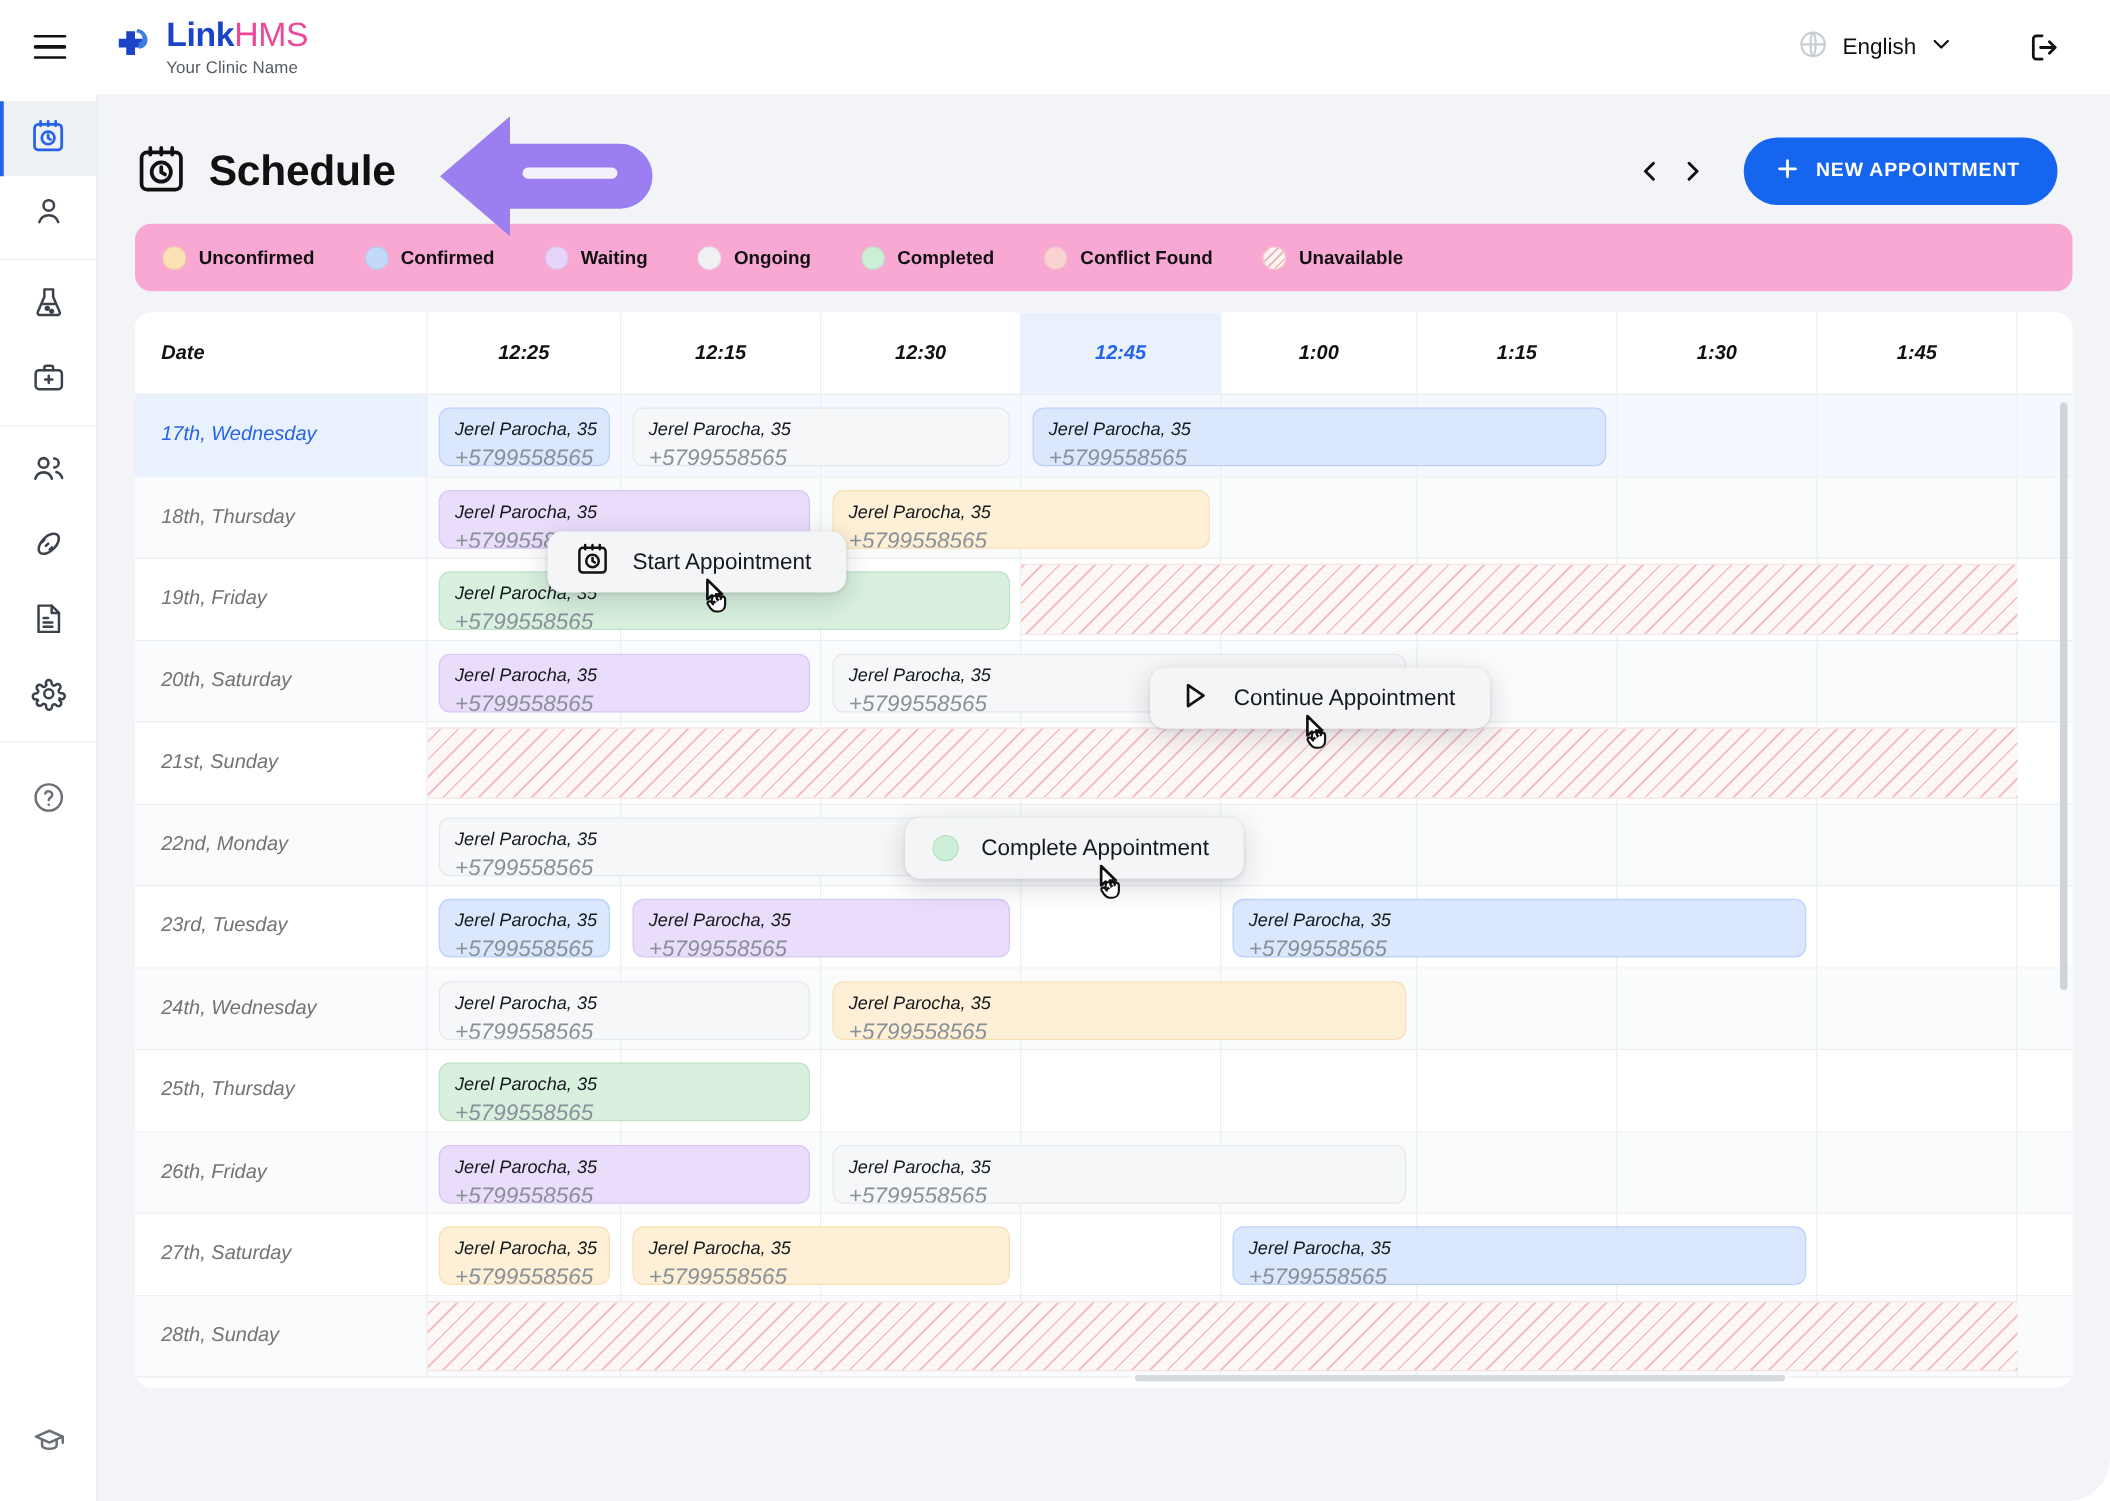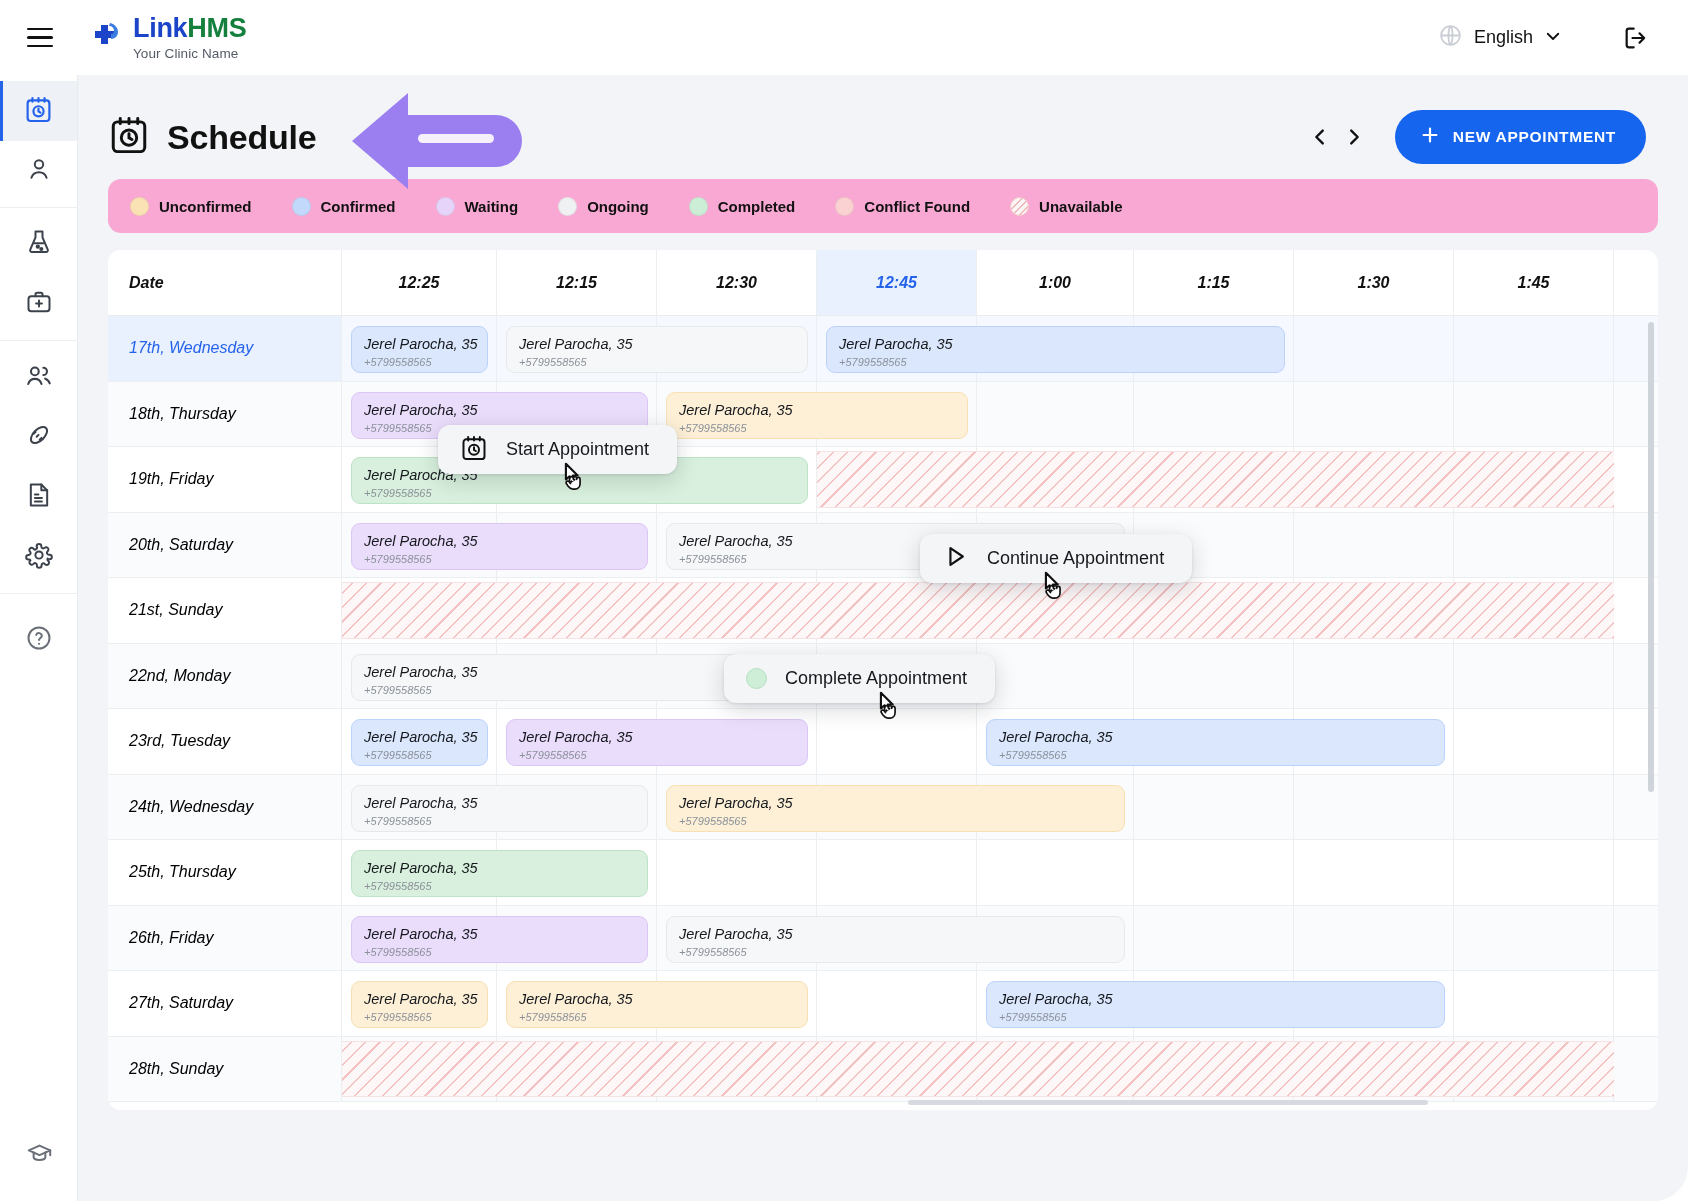--- a/index.html
+++ b/index.html
@@ -33,21 +33,21 @@
   .hamburger span { display: block; height: 2.5px; background: #111; border-radius: 2px; }
   .hamburger span:nth-child(1) { width: 26px; }
   .hamburger span:nth-child(2) { width: 26px; }
   .hamburger span:nth-child(3) { width: 26px; }
 
   .brand { margin-left: 29px; display: flex; align-items: flex-start; gap: 9px; }
   .brand-logo { margin-top: 4px; }
   .brand-text { display: flex; flex-direction: column; line-height: 1; }
   .brand-title { font-size: 27px; font-weight: 700; letter-spacing: -0.3px; }
   .brand-title .t1 { color: #1b44c8; }
-  .brand-title .t2 { color: #15803d; font-weight: 700; }
+  .brand-title .t2 { color: #ec4899; font-weight: 400; }
   .brand-sub { font-size: 13.5px; color: #555b66; margin-top: 5px; letter-spacing: 0.1px; }
 
   .topbar-right {
     margin-left: auto; display: flex; align-items: center; gap: 0px; padding-right: 38px;
   }
   .lang {
     display: flex; align-items: center; gap: 11px; cursor: pointer; padding: 6px 8px;
   }
   .lang-label { font-size: 18px; color: #111; font-weight: 400; }
   .logout { margin-left: 52px; cursor: pointer; display: flex; align-items: center; }
@@ -145,35 +145,35 @@
   .ghead .hcell.datecol {
     width: 234px; justify-content: flex-start; padding-left: 21px;
   }
   .ghead .hcell.now { color: #2563eb; background: #eaf1fe; }
 
   .gbody { position: relative; }
   .grow { display: flex; height: 65.5px; position: relative; border-bottom: 1px solid #eceff2; }
   .grow.alt { background: #fafbfc; }
   .gcell-date {
     width: 234px; flex: 0 0 234px; display: flex; align-items: center;
-    padding-left: 21px; font-size: 16px; color: #000000;
+    padding-left: 21px; font-size: 16px; color: #737373;
     border-right: 1px solid #eceff2; position: relative; z-index: 2;
   }
   .grow.today .gcell-date { background: #eaf1fe; color: #2563eb; }
   .grow.today { background: #f5f9ff; }
   .gcell { flex: 0 0 auto; border-right: 1px solid #eceff2; }
 
   .apptlayer { position: absolute; left: 234px; top: 0; right: 0; bottom: 0; pointer-events: none; }
 
   .appt {
     position: absolute; border-radius: 9px; padding: 8px 0 0 12px;
     pointer-events: auto; cursor: pointer; overflow: hidden;
   }
   .appt .nm { font-size: 14.5px; color: #15181d; line-height: 1.25; }
-  .appt .ph { font-size: 11px; color: #8a9099; margin-top: 3px; }
+  .appt .ph { font-size: 18px; color: #8a9099; margin-top: 3px; }
 
   .appt.confirmed { background: #dbe7fd; border: 1px solid #bcd2fb; }
   .appt.unconfirmed { background: #fdf0d7; border: 1px solid #f7e0b4; }
   .appt.waiting { background: #eadcfb; border: 1px solid #dcc6f6; }
   .appt.ongoing { background: #f6f7f8; border: 1px solid #e6e9ec; }
   .appt.completed { background: #d8f0dd; border: 1px solid #bde3c6; }
 
   .unavail {
     position: absolute; pointer-events: none;
     background-color: #fdf7f7;

